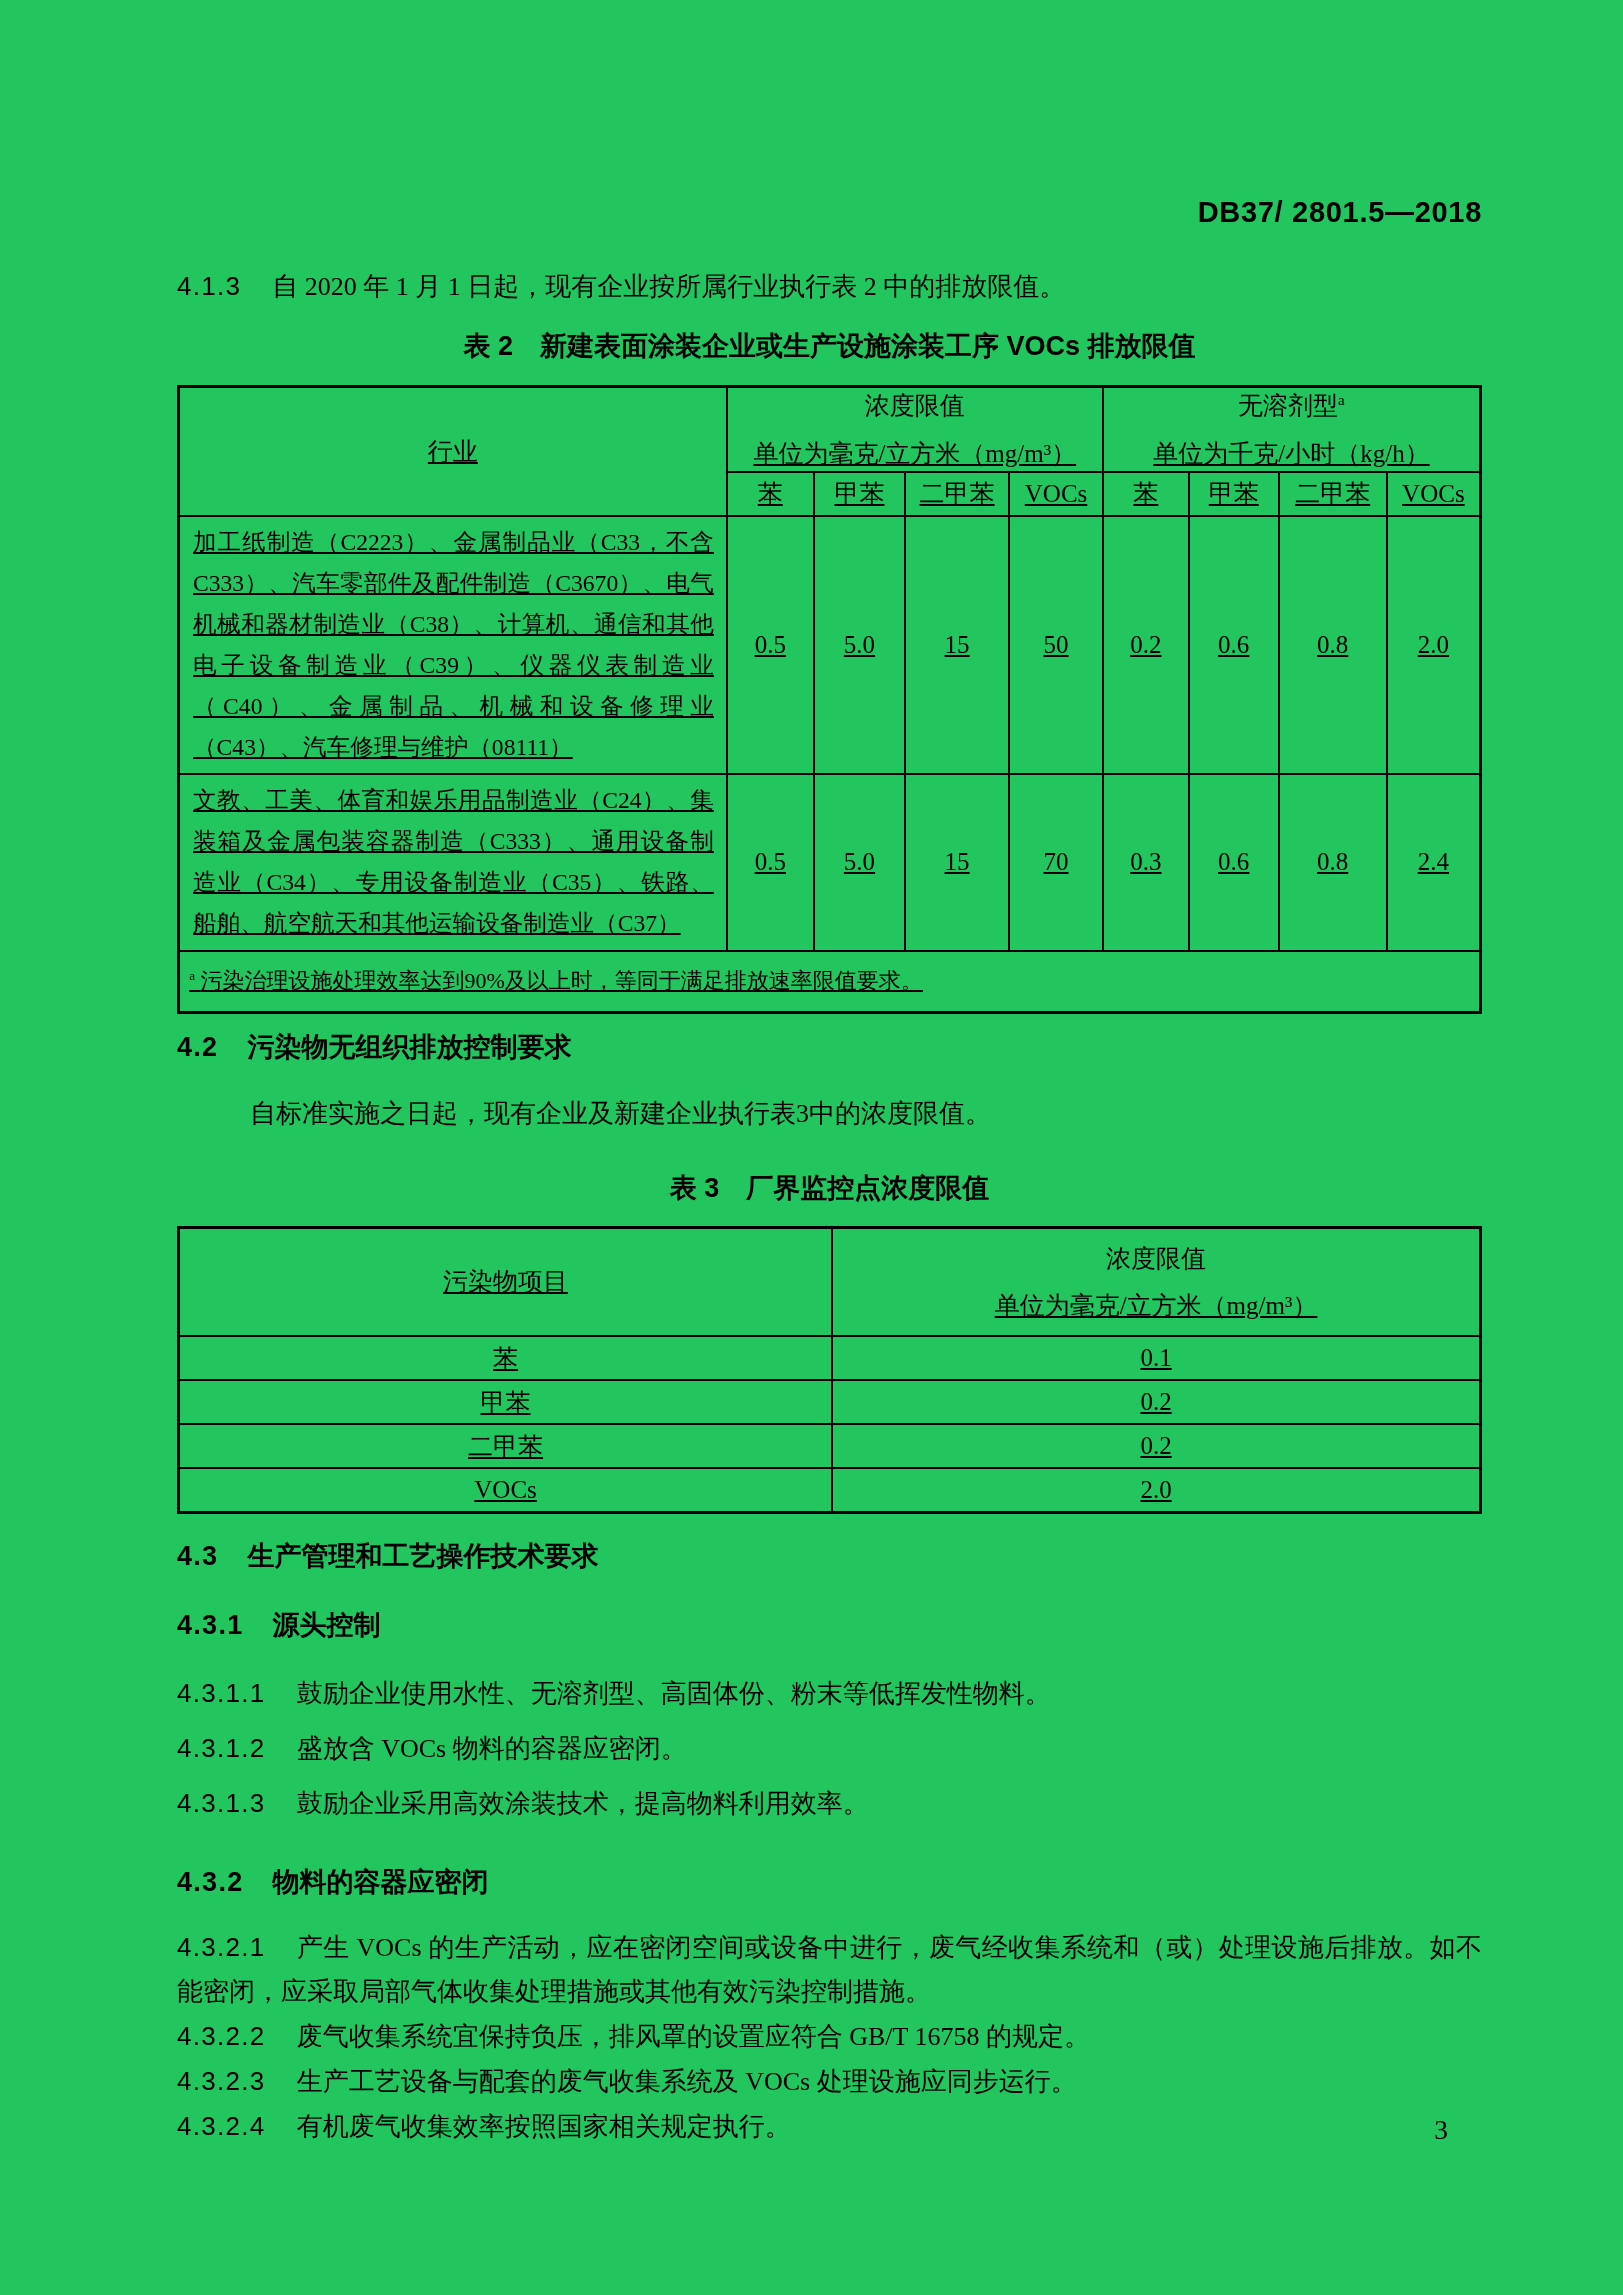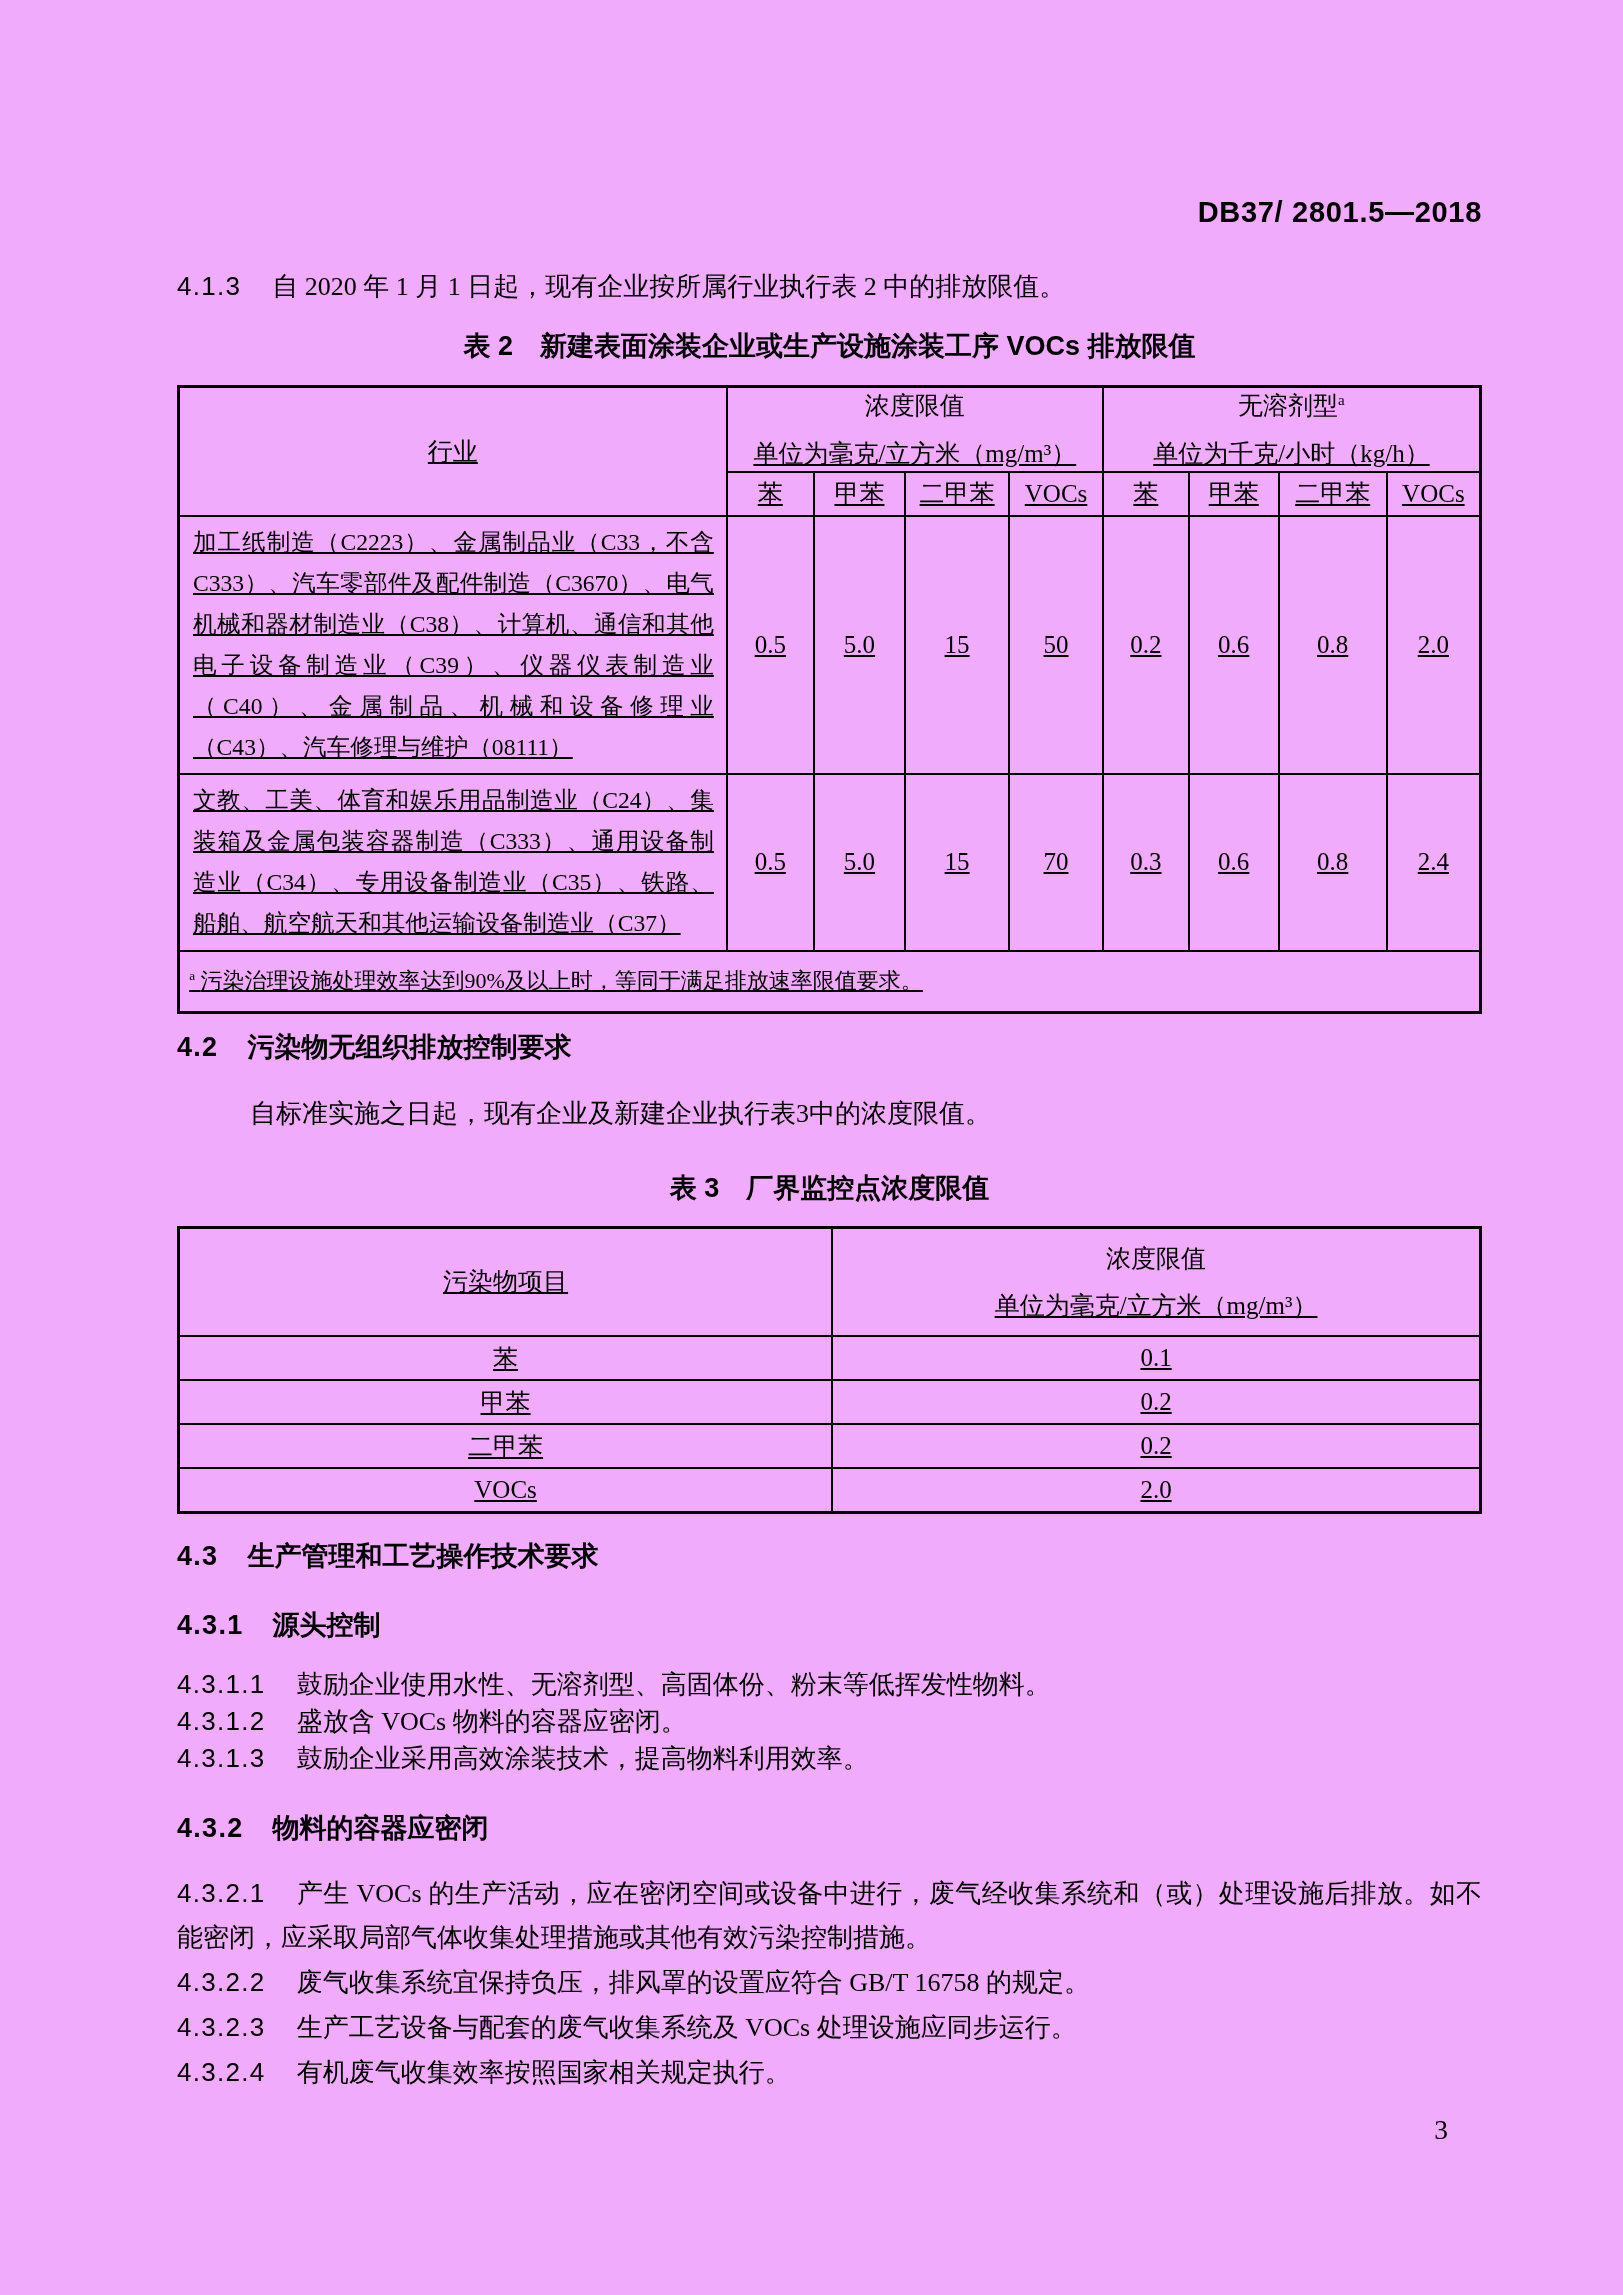--- a/index.html
+++ b/index.html
@@ -1,21 +1,21 @@
 <!DOCTYPE html>
 <html lang="zh" style="font-size:10.5px"><head>
 <meta charset="utf-8">
 <style>
   * { margin:0; padding:0; box-sizing:border-box; }
   html,body { background:#e8e8e8; }
   .page {
     position:relative;
     width:1623px; height:2295px;
     margin:0 auto;
-    background:#f0abfc;
+    background:#22c55e;
     color:#000;
     font-family:"Liberation Serif","DejaVu Serif",serif;
     padding:0 141px 0 177px;
     overflow:hidden;
   }
   .doc-header {
     margin-top:196px;
     text-align:right;
     font-family:"Liberation Sans","DejaVu Sans",sans-serif;
     font-weight:bold;
@@ -87,21 +87,21 @@
     line-height:46px;
     text-indent:73px;
   }
   .caption-t3 { margin-top:33px; }
   .t3 { margin-top:19.6px; }
   .t3 .row-head { height:109px; }
   .t3 .row-data { height:44px; }
   .sec-43 { margin-top:25px; }
   .sec-431 { margin-top:34px; }
   .clause-group { margin-top:23.6px; }
-  .clause-group .clause { line-height:36px; }
+  .clause-group .clause { line-height:55px; }
   .sec-432 { margin-top:34px; }
   .clause-group-2 { margin-top:25px; }
   .clause-group-2 .clause { line-height:44px; }
   .page-number {
     position:absolute;
     top:2114px;
     right:175px;
     font-size:27.5px;
   }
 </style>

